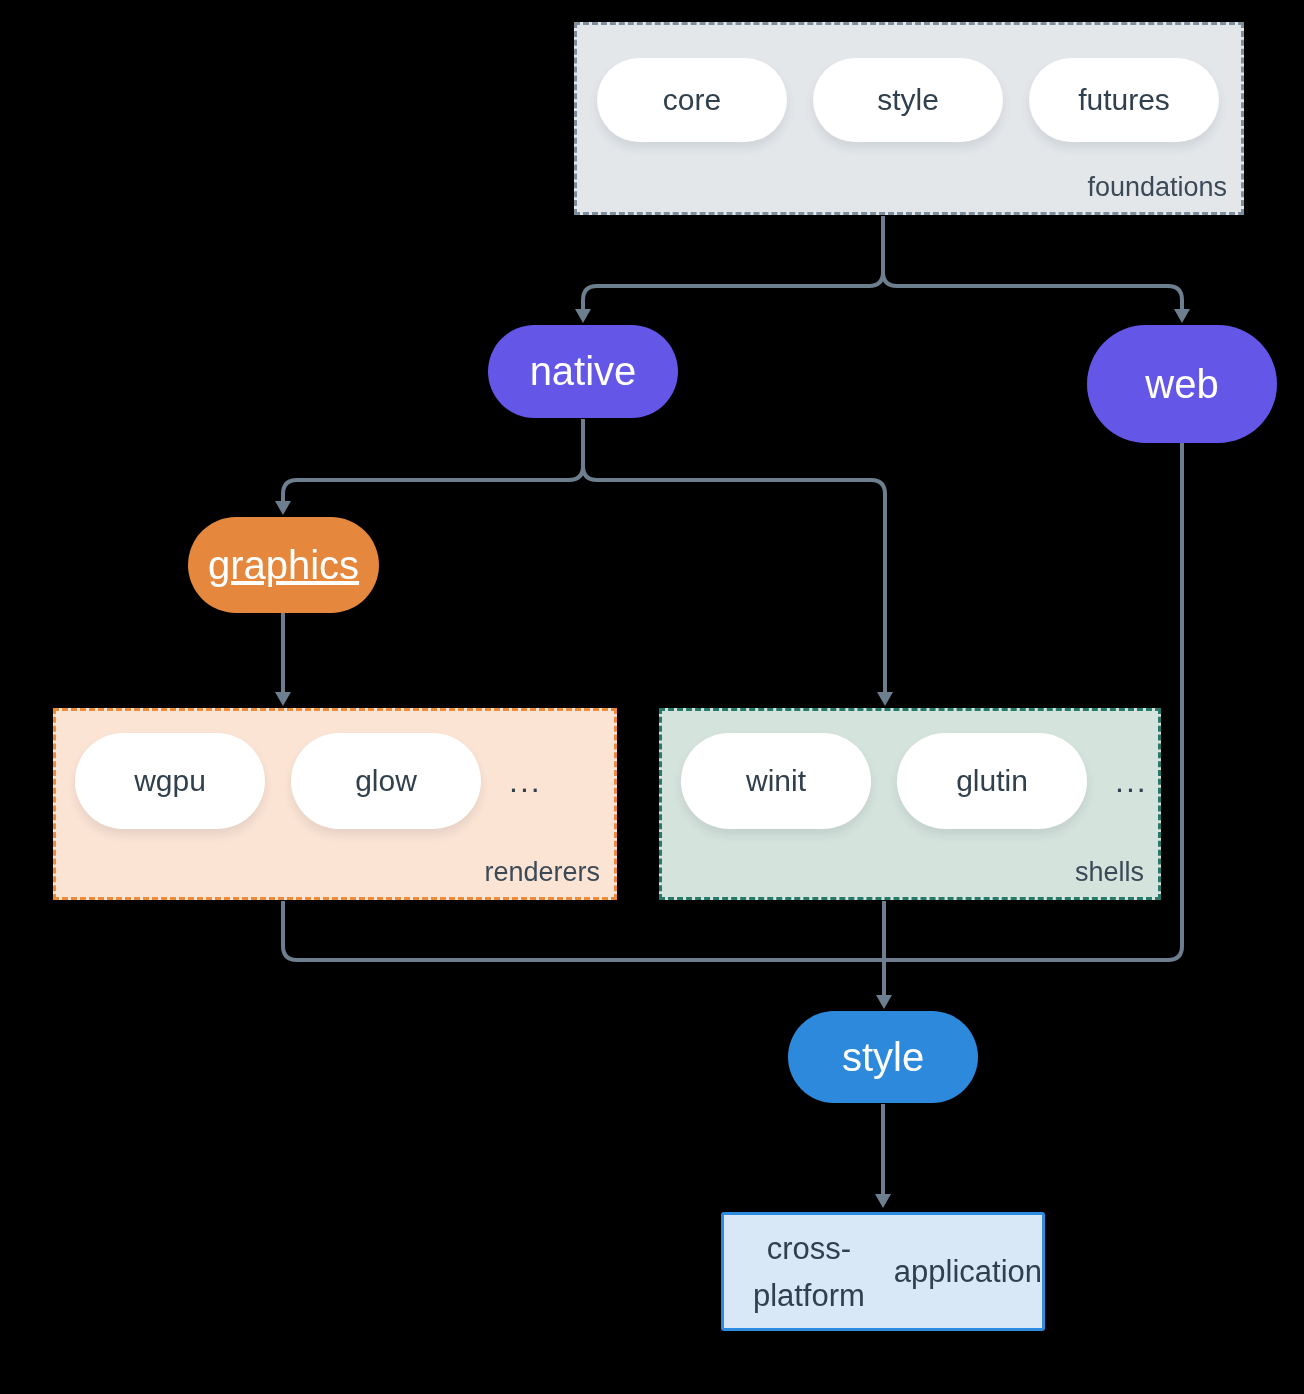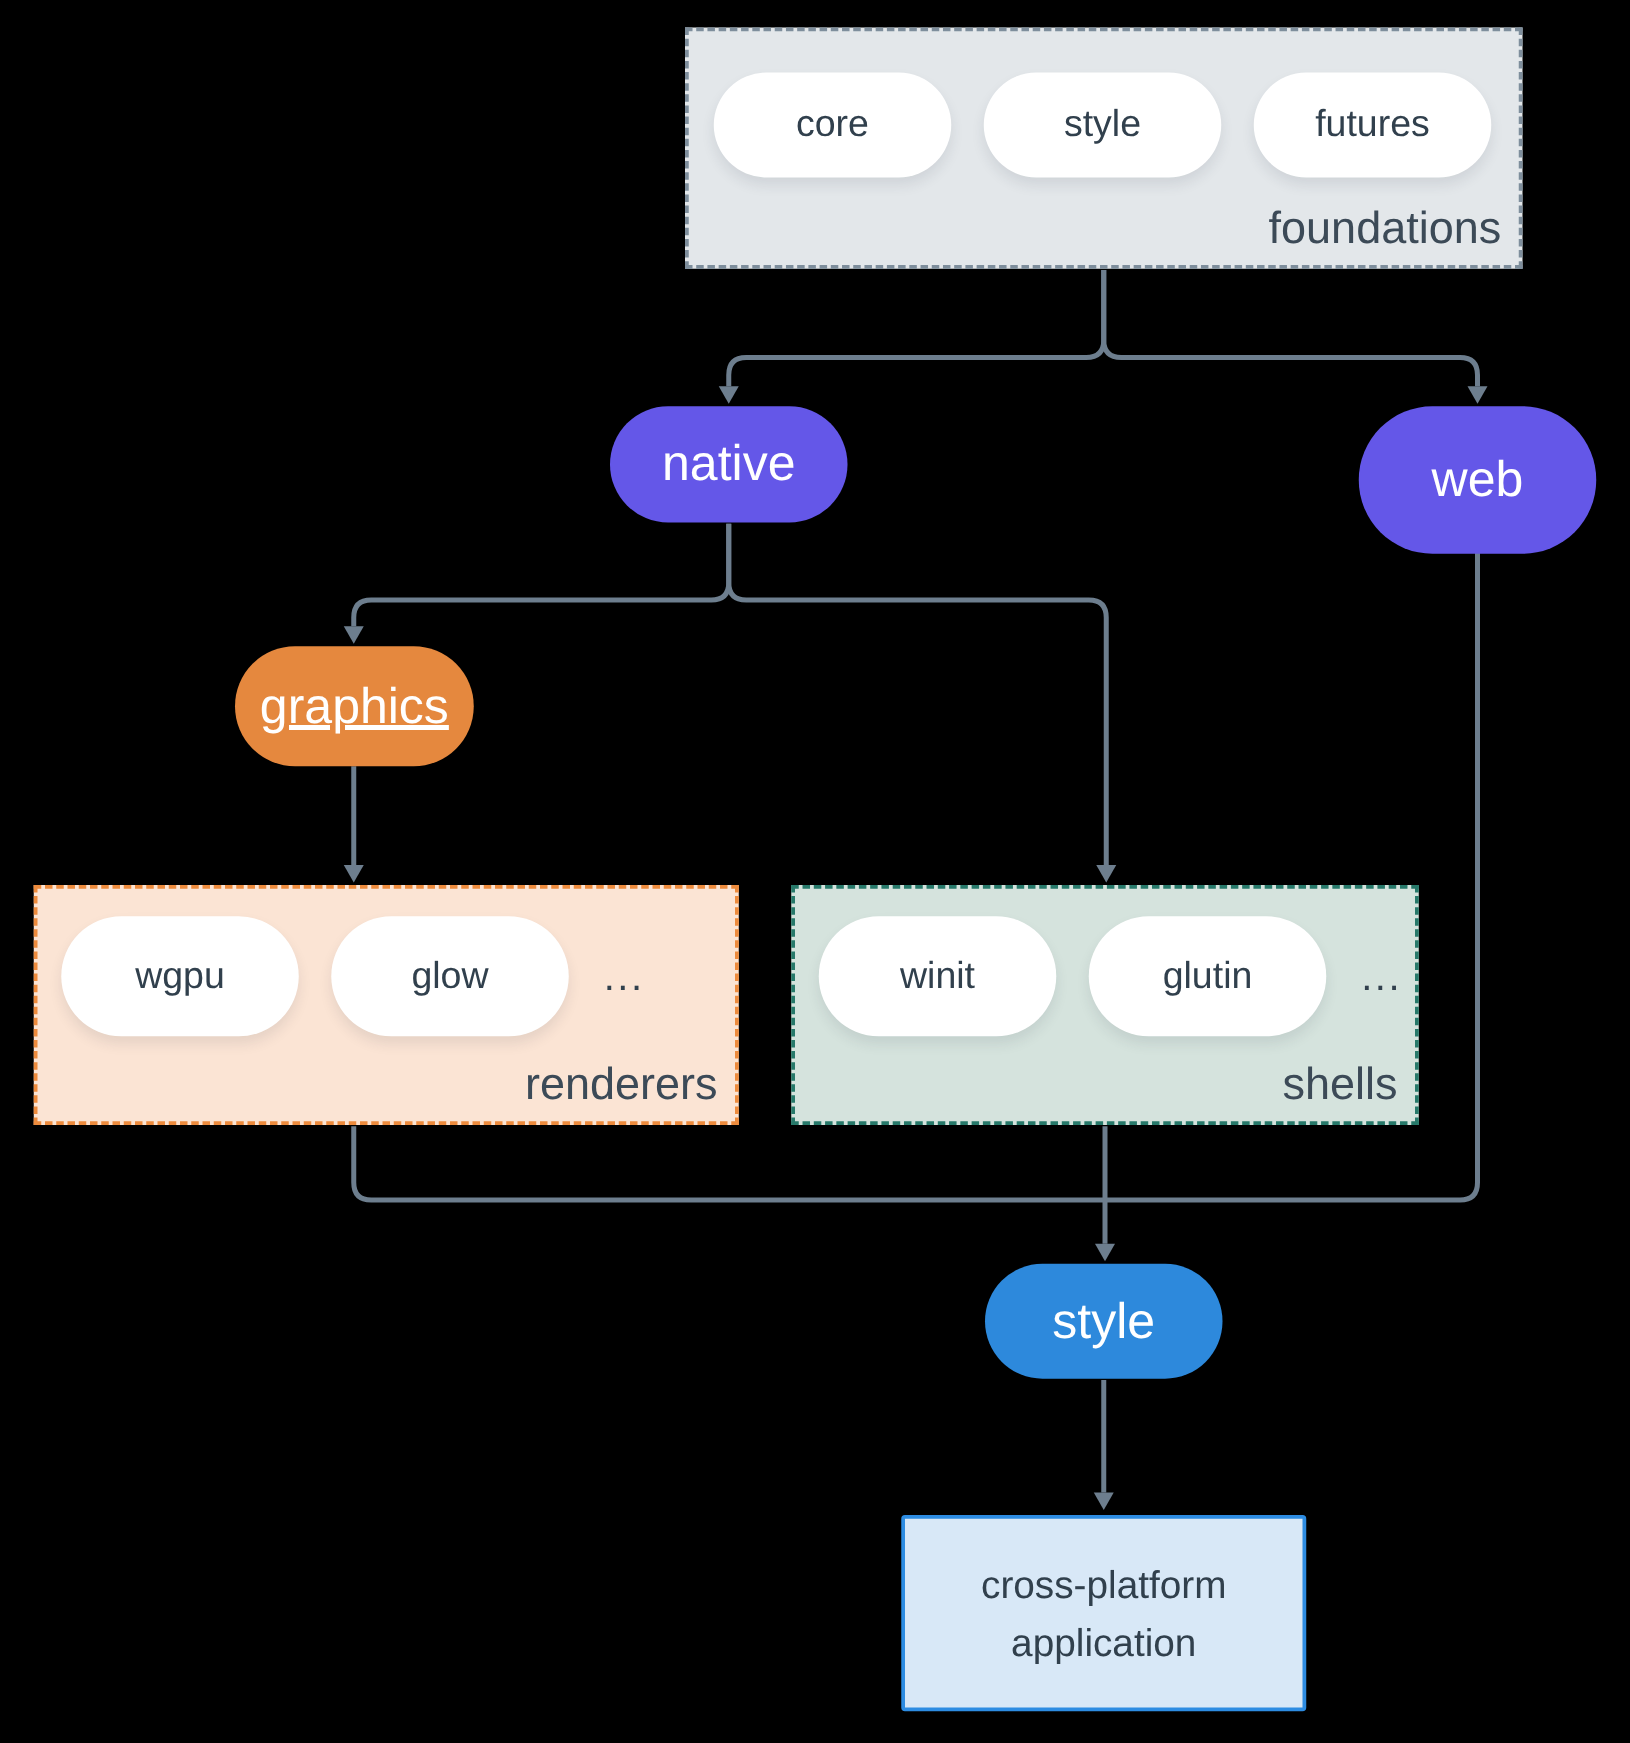--- a/index.html
+++ b/index.html
@@ -10,48 +10,48 @@
     --shells-fill:#d5e3dd; --shells-border:#27796a;
     --app-fill:#d8e8f7; --app-border:#2d8ce2; --label-color:#3c4a57;
   }
   * { box-sizing:border-box; margin:0; padding:0; }
   body { background:var(--background); font-family:"Liberation Sans", sans-serif; }
   .stage { position:relative; width:1304px; height:1394px; background:var(--background); overflow:hidden; }
   svg.connectors { position:absolute; left:0; top:0; width:1304px; height:1394px; z-index:1; }
   .edge { stroke:var(--connector); stroke-width:4; fill:none; stroke-linejoin:round; }
   .arrowhead { fill:var(--connector); stroke:none; }
 
-  .group { position:absolute; z-index:2; }
+  .group { position:absolute; z-index:2;margin-left:26px; }
   .group-foundations { left:548px; top:22px; width:670px; height:193px;
     background:var(--foundations-fill); border:3px dashed var(--foundations-border); }
   .group-renderers { left:27px; top:708px; width:564px; height:192px;
     background:var(--renderers-fill); border:3px dashed var(--renderers-border); }
   .group-shells { left:633px; top:708px; width:502px; height:192px;
     background:var(--shells-fill); border:3px dashed var(--shells-border); }
-  .group-label { position:absolute; right:14px; bottom:9px; font-size:36px; color:var(--label-color); }
+  .group-label { position:absolute; right:14px; bottom:9px; font-size:27px; color:var(--label-color); }
 
   .chip-row { position:absolute; display:flex; align-items:center; gap:26px; }
   .group-foundations .chip-row { left:20px; top:33px; }
   .group-renderers .chip-row, .group-shells .chip-row { left:19px; top:22px; }
   .chip { background:#ffffff; border-radius:60px; min-width:190px; height:84px;
     padding:0 48px; display:flex; align-items:center; justify-content:center;
     font-size:30px; color:var(--node-text-dark); box-shadow:0 6px 10px rgba(40,50,70,0.10); }
   .group-renderers .chip, .group-shells .chip { height:96px; }
   .ellipsis { font-size:32px; color:var(--node-text-dark); letter-spacing:2px; margin-left:2px; }
 
   .pill { position:absolute; z-index:3; display:flex; align-items:center; justify-content:center;
     border-radius:60px; font-size:40px; color:var(--node-text-light); }
   .pill-native { left:488px; top:325px; width:190px; height:93px; background:var(--purple); }
   .pill-web { left:1087px; top:325px; width:190px; height:118px; background:var(--purple); }
   .pill-graphics { left:188px; top:517px; width:191px; height:96px; background:var(--orange);text-decoration:underline; }
   .pill-iced { left:788px; top:1011px; width:190px; height:92px; background:var(--blue); }
 
-  .app-box { position:absolute; z-index:3; left:721px; top:1212px; width:324px; height:157px;
+  .app-box { position:absolute; z-index:3; left:721px; top:1212px; width:324px; height:119px;
     background:var(--app-fill); border:3px solid var(--app-border); border-radius:3px;
-    display:flex; flex-direction:column; align-items:center; justify-content:center;
+    display:flex; align-items:center; justify-content:center;
     font-size:31px; line-height:47px; color:var(--node-text-dark); text-align:center; }
 </style>
 </head>
 <body>
 
 <div class="stage">
 
   <svg class="connectors" viewBox="0 0 1304 1394" aria-hidden="true">
     <path class="edge" d="M883 216 L883 272 Q883 286 869 286 L597 286 Q583 286 583 300 L583 309"></path>
     <polygon class="arrowhead" points="575,309 591,309 583,323"></polygon>

